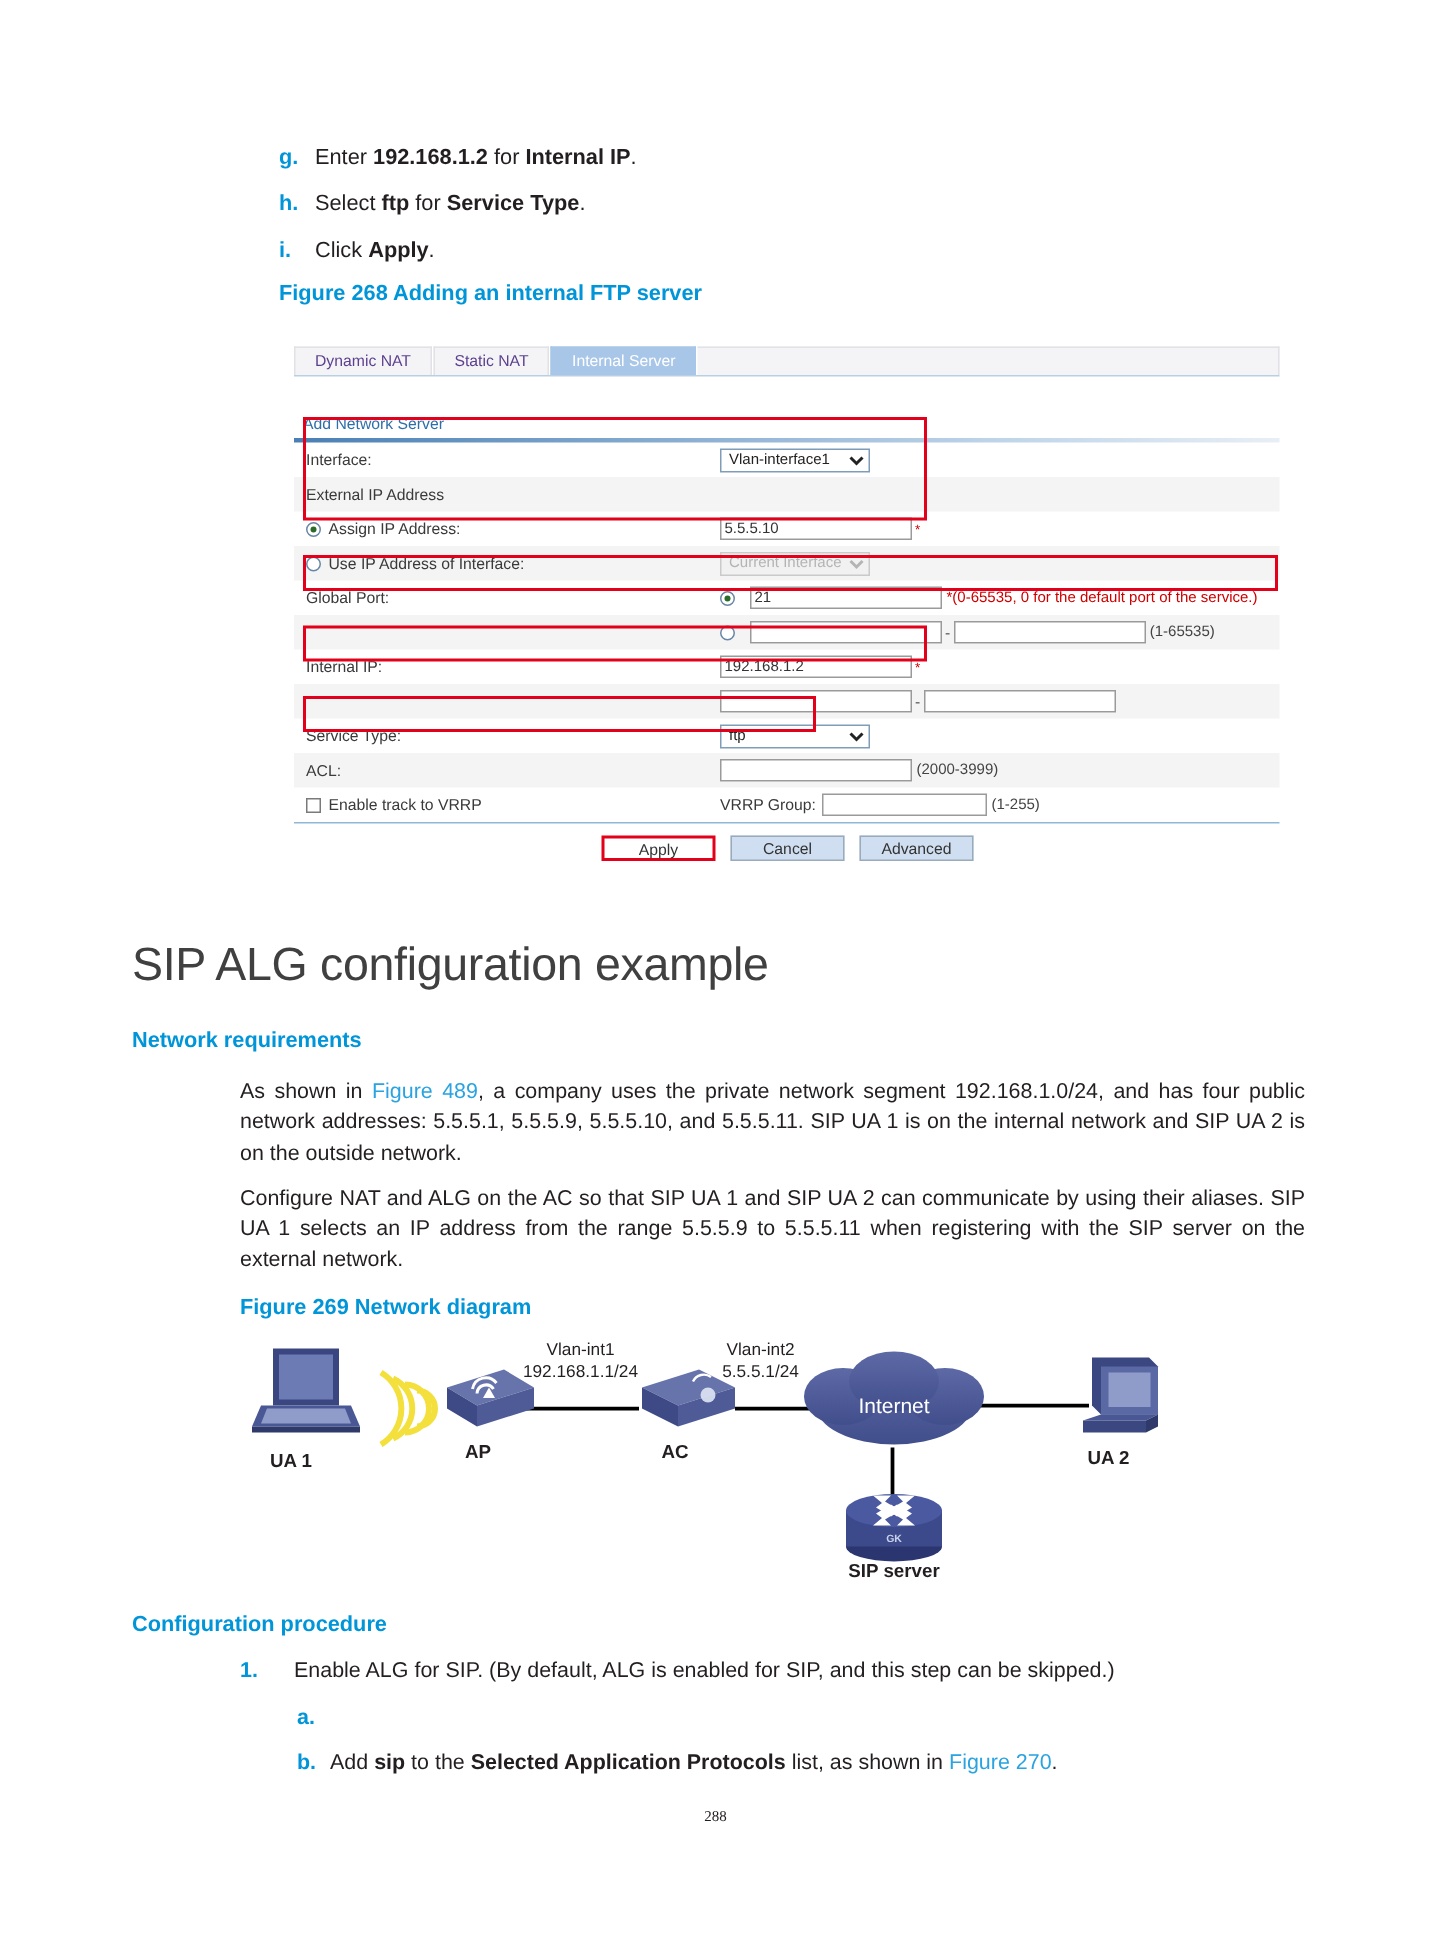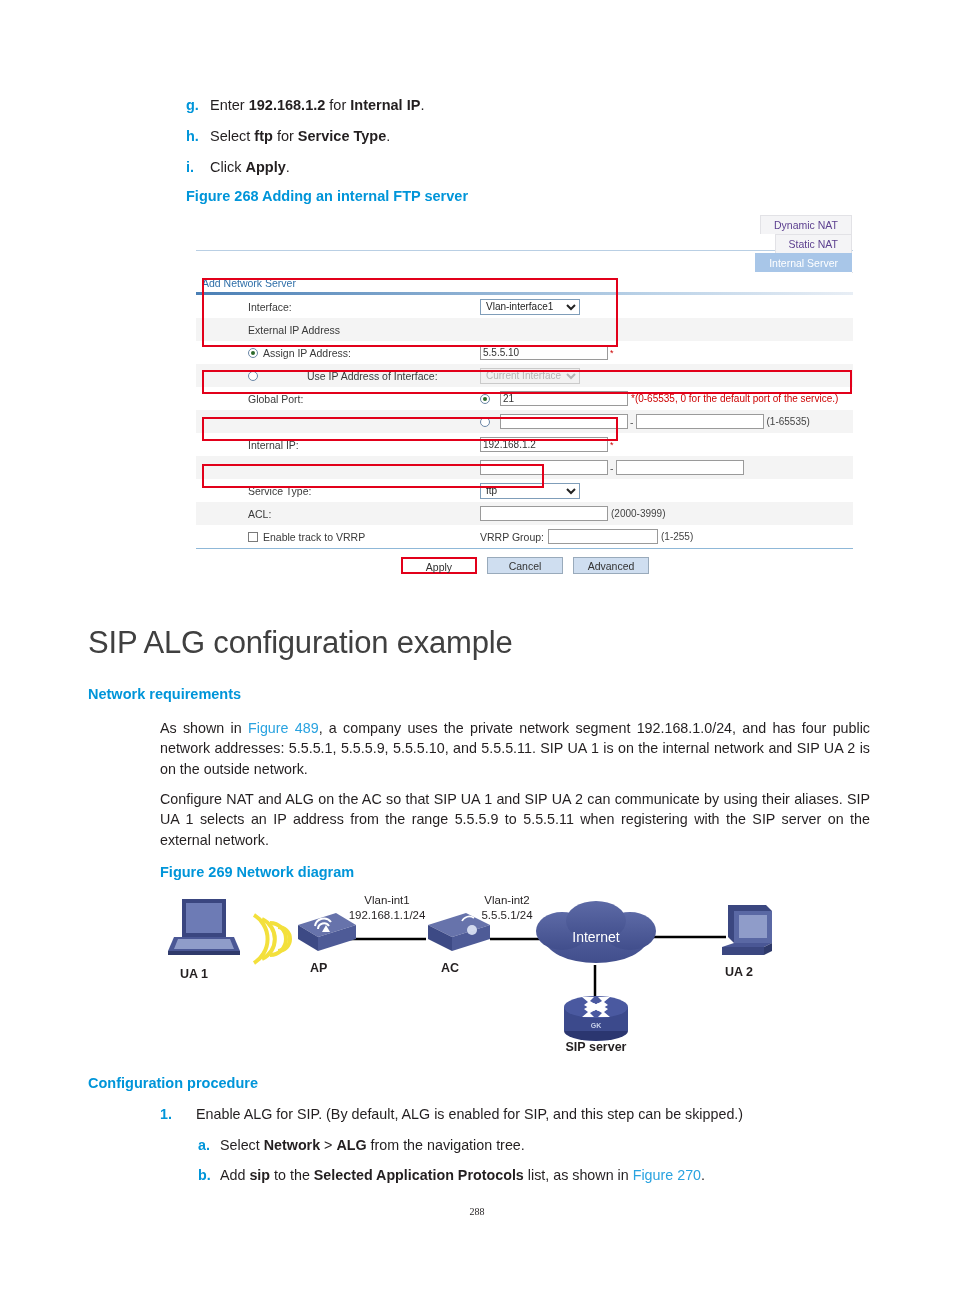--- a/index.html
+++ b/index.html
@@ -26,40 +26,40 @@
 
   
   .shot {
     position:absolute; left:196px; top:215px; width:657px;
     font-family: "Liberation Sans", sans-serif;
     font-size:10.5px; color:#333;
     background:#fff;
   }
 
   .tabbar { display:flex; align-items:flex-end; height:36px;
-            border-bottom:1px solid #b9cfe4; background:#fff;flex-direction:column; }
+            border-bottom:1px solid #b9cfe4; background:#fff; }
   .tab {
     height:19px; line-height:19px; padding:0 13px; font-size:10.5px;
     color:#5c3f8f; background:#f4f4f6; border:1px solid #e2e2e6; border-bottom:none;
     margin-right:1px; white-space:nowrap;
   }
   .tab.active { background:#a8c6e8; color:#ffffff; border-color:#a8c6e8; }
   .tabfill { flex:1; height:19px; background:#f4f4f6; border:1px solid #e2e2e6; border-bottom:none; border-left:none;}
 
   .shot-body { padding-top:26px; position:relative; }
 
   .sect-title { color:#2f6fa8; font-size:10.5px; padding:0 0 3px 6px; }
   .sect-rule  { height:3px; background:linear-gradient(to right,#4a7fb5,#bcd3e8 70%,#e8eef5); }
 
   .frow {
     position:relative; display:flex; align-items:center;
     height:23px; padding-left:8px; font-size:10.5px; color:#3a3a3a;
   }
   .frow.alt { background:#f4f4f4; }
-  .frow .lbl { width:276px; flex:0 0 276px;padding-left:44px; }
+  .frow .lbl { width:276px; flex:0 0 276px; }
   .frow .ctl { display:flex; align-items:center; }
 
   input.tb {
     height:15px; border:1px solid #9a9a9a; background:#fff;
     font-family:"Liberation Sans", sans-serif; font-size:10px; color:#333;
     padding:0 2px; outline:none;
   }
   select.sel {
     height:16px; border:1px solid #7f9db9; background:#fff;
     font-family:"Liberation Sans", sans-serif; font-size:10px; color:#222;
@@ -172,21 +172,21 @@
         <span class="radio on"></span>
         <span>Assign IP Address:</span>
       </span>
       <span class="ctl">
         <input class="tb" style="width: 128px;" value="5.5.5.10">
         <span class="ast">*</span>
       </span>
     </div>
 
     <div class="frow alt">
-      <span class="lbl" style="display:flex;align-items:center;gap:44px;">
+      <span class="lbl" style="display:flex;align-items:center;">
         <span class="radio"></span>
         <span>Use IP Address of Interface:</span>
       </span>
       <span class="ctl">
         <select class="sel dis" style="width:100px" disabled="">
           <option>Current Interface</option>
         </select>
       </span>
     </div>
 
@@ -381,21 +381,20 @@
 
 <h2 class="sec" style="left:88px; top:1075px;">Configuration procedure</h2>
 
 <div class="cfg" style="top:1105px;">
   <div class="cfg-row">
     <span class="cfg-num">1.</span>
     <span>Enable ALG for SIP. (By default, ALG is enabled for SIP, and this step can be skipped.)</span>
   </div>
   <div class="cfg-sub">
     <span class="cfg-alpha">a.</span>
-    <span>Select <span class="b">Network</span> &gt; <span class="b">ALG</span> from the navigation tree.</span>
   </div>
   <div class="cfg-sub">
     <span class="cfg-alpha">b.</span>
     <span>Add <span class="b">sip</span> to the <span class="b">Selected Application Protocols</span> list, as shown in <span class="link">Figure 270</span><span>.</span></span>
   </div>
 </div>
 
 <div class="pageno">288</div>
 
 </body></html>

